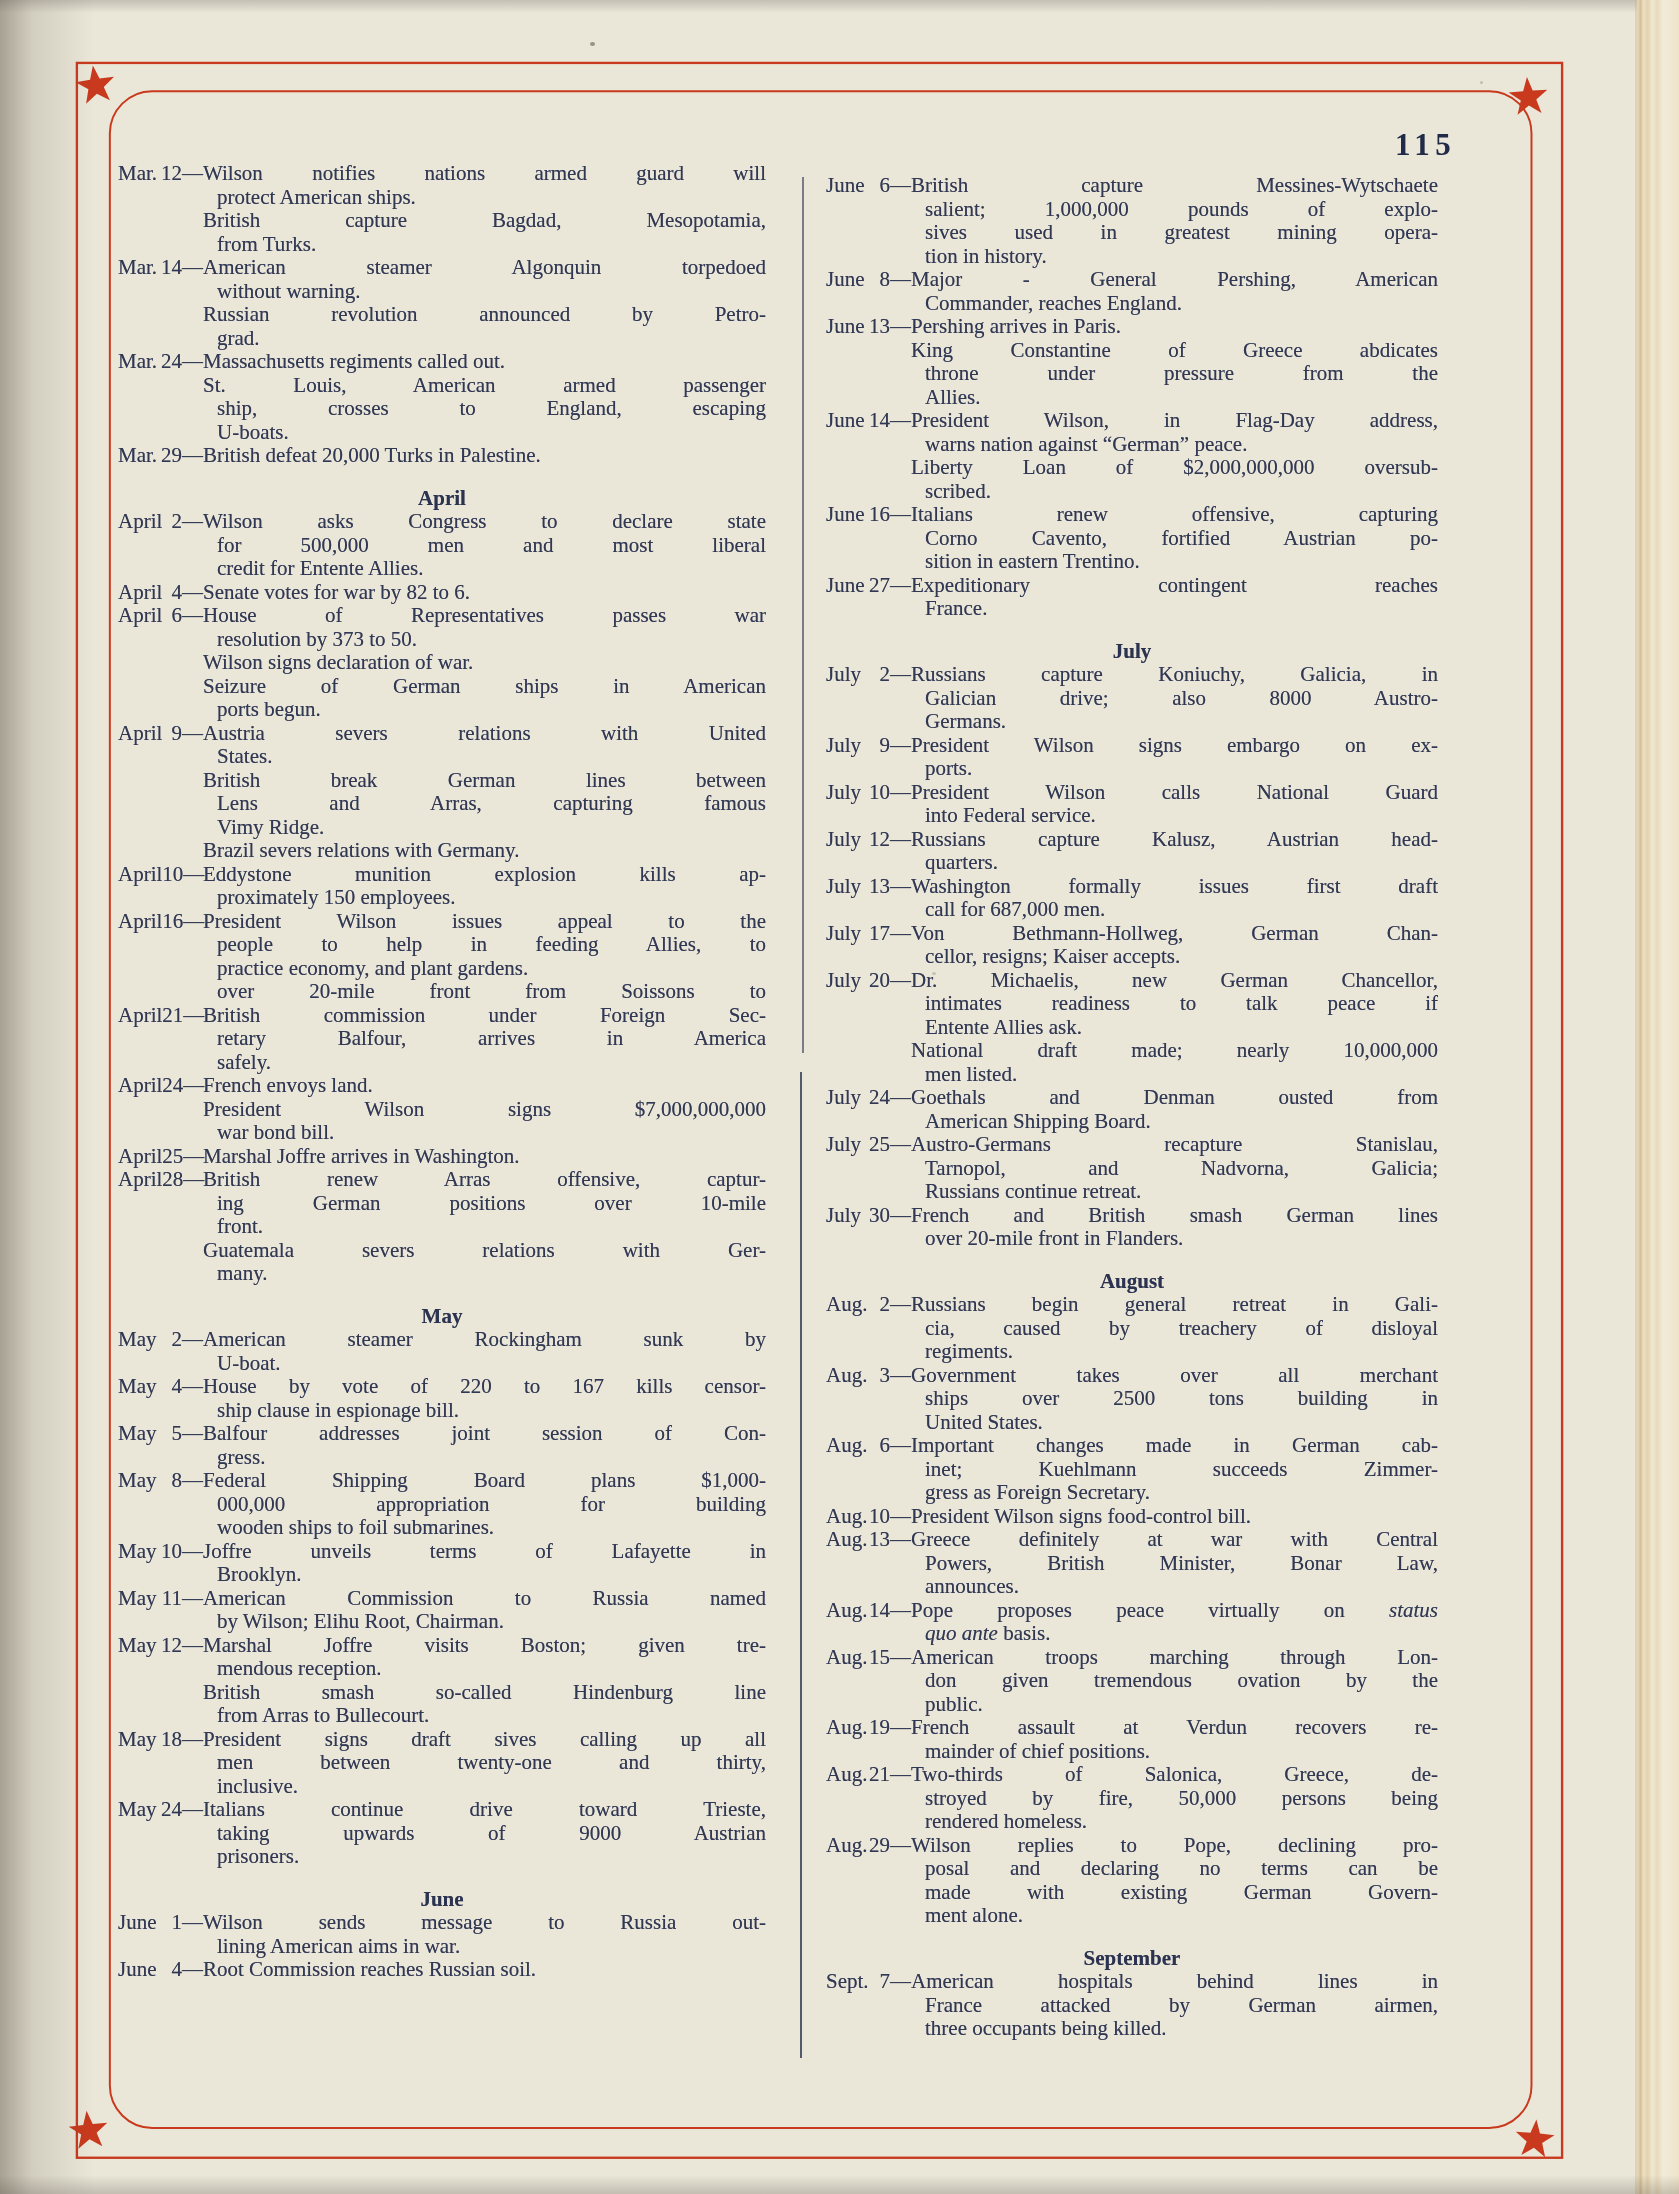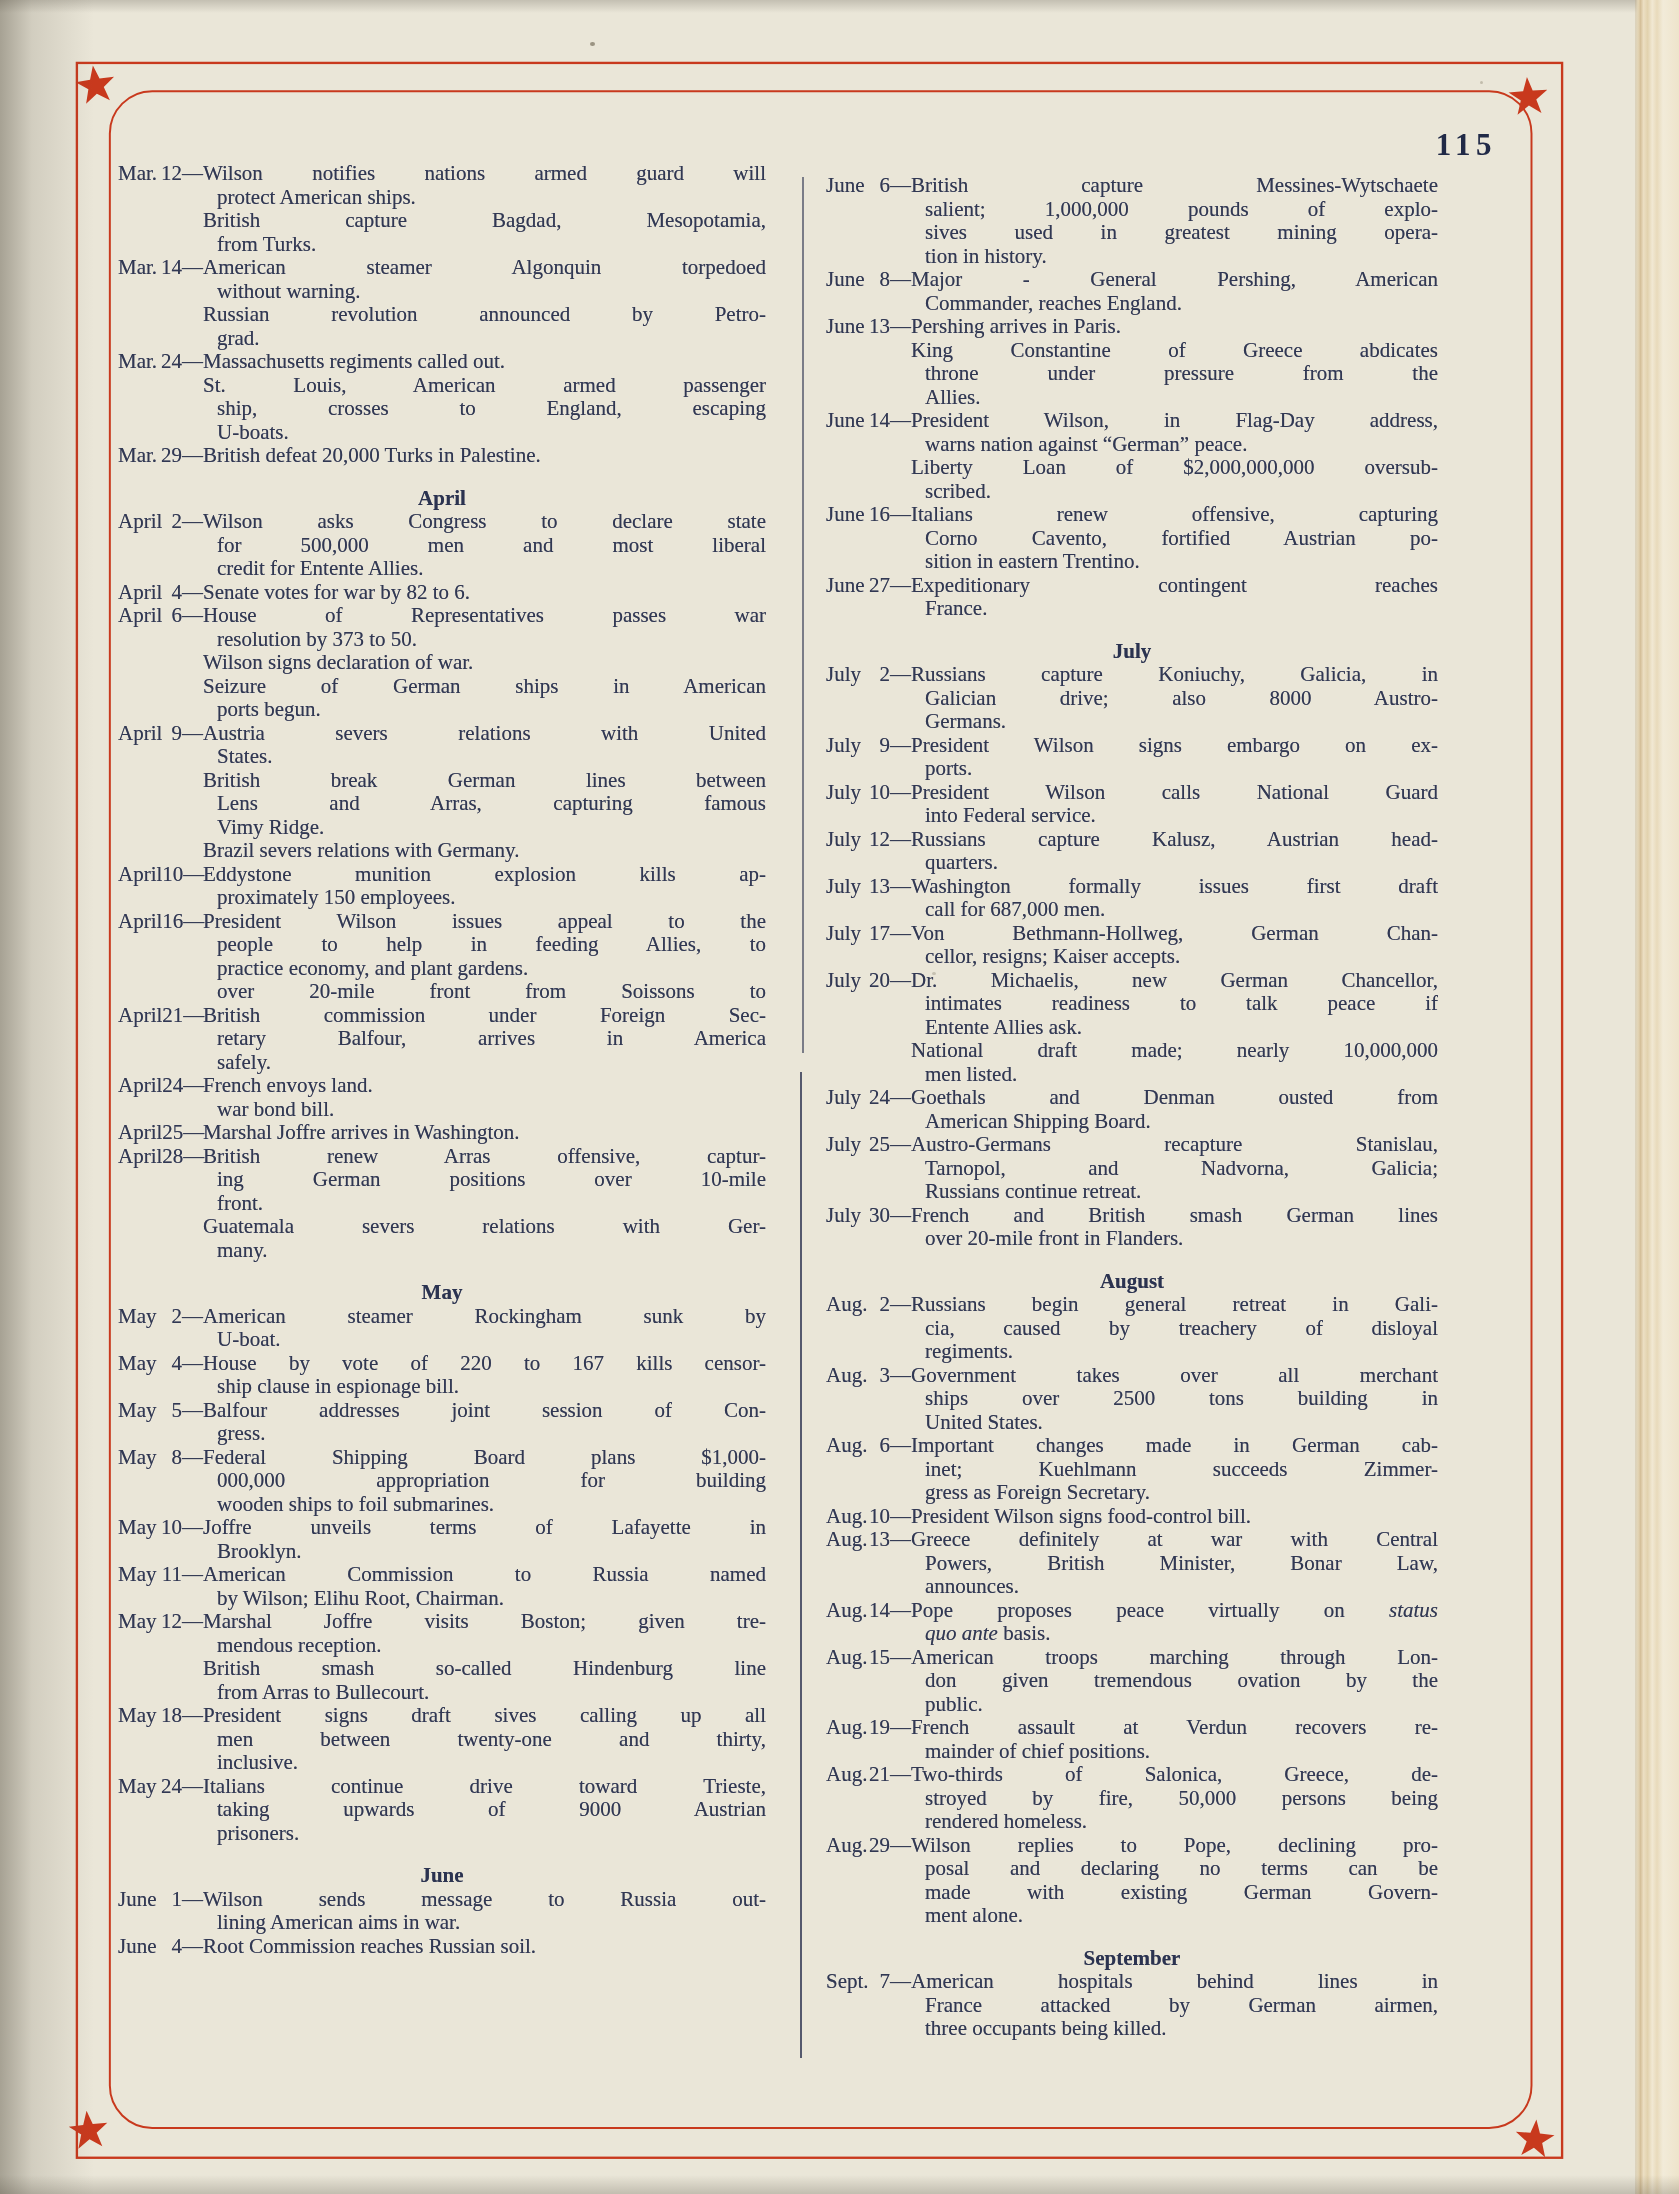--- a/index.html
+++ b/index.html
@@ -26,21 +26,21 @@
     background:linear-gradient(90deg,rgba(84,78,64,.45),rgba(84,78,64,.16) 34%,rgba(84,78,64,0) 100%);}
   .edge-right{position:absolute;top:0;right:0;width:44px;height:100%;
     background:linear-gradient(90deg,
       rgba(150,120,70,.18) 0px,#e3d5b6 3.1px,#d5c09a 5.5px,#ecdfc3 8.6px,
       #e2d2ae 12.6px,#f1e8d3 17.3px,#e8dabb 22px,#f2ebd9 28px,#eee4cb 100%);}
   .speck{position:absolute;border-radius:50%;background:rgba(90,80,60,.55);}
 
   .frame{position:absolute;left:0;top:0;pointer-events:none;}
 
   .page-number{
-    position:absolute;left:1395px;top:127px;width:102px;text-align:right;
+    position:absolute;left:1395px;top:127px;width:102px;text-align:left;
     font-size:31px;font-weight:700;letter-spacing:5.5px;color:#212a47;
   }
 
   .divider{position:absolute;background:rgba(47,54,82,.8);}
   .divider.seg1{left:802px;top:177px;width:1.6px;height:876px;opacity:.75;}
   .divider.seg2{left:800px;top:1072px;width:2.4px;height:986px;}
 
   .col{position:absolute;font-size:21px;line-height:23.5px;
     text-rendering:optimizeLegibility;
     text-shadow:0 0 0.5px rgba(45,52,90,.55);}
@@ -161,20 +161,21 @@
           <span class="d">21</span>
           <span class="dash">—</span>
         </span><span>British commission under Foreign Sec-</span></div>
       <div class="line l-wrap"><span>retary Balfour, arrives in America</span></div>
       <div class="line l-wrap last"><span>safely.</span></div>
       <div class="line l-first last"><span class="datecell">
           <span class="m">April</span>
           <span class="d">24</span>
           <span class="dash">—</span>
         </span><span>French envoys land.</span></div>
+      <div class="line l-sub"><span>President Wilson signs $7,000,000,000</span></div>
       <div class="line l-wrap last"><span>war bond bill.</span></div>
       <div class="line l-first last"><span class="datecell">
           <span class="m">April</span>
           <span class="d">25</span>
           <span class="dash">—</span>
         </span><span>Marshal Joffre arrives in Washington.</span></div>
       <div class="line l-first"><span class="datecell">
           <span class="m">April</span>
           <span class="d">28</span>
           <span class="dash">—</span>

